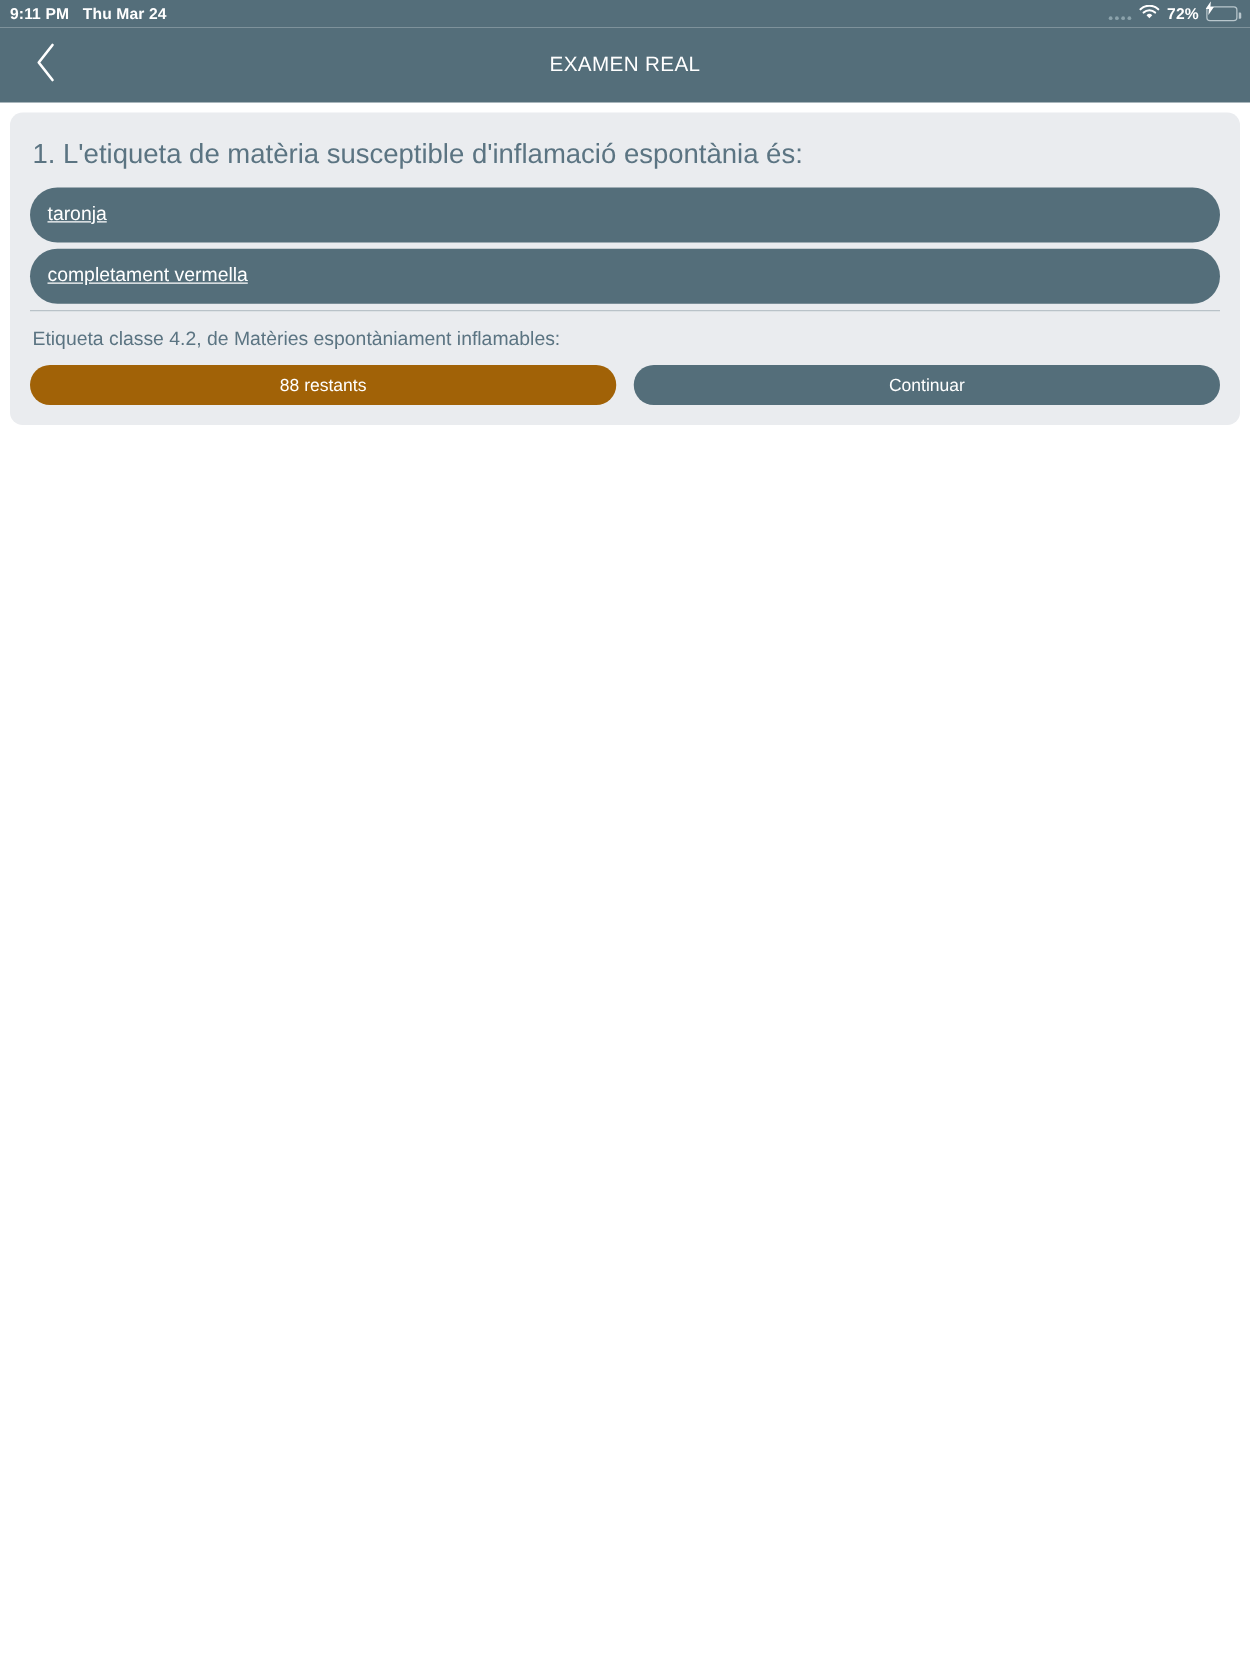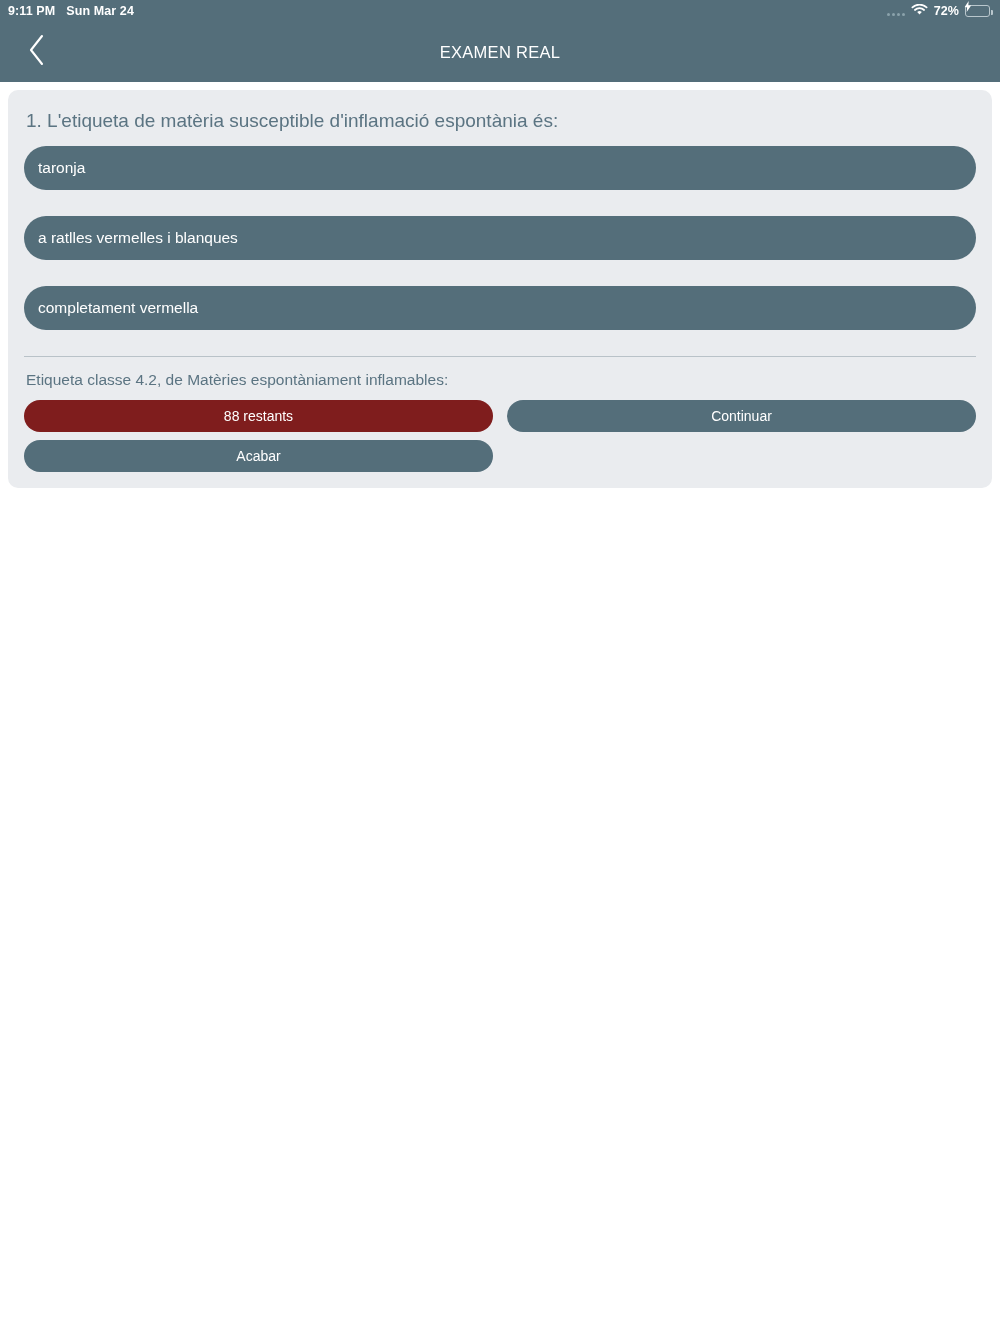--- a/index.html
+++ b/index.html
@@ -88,36 +88,37 @@
   .page { padding: 8px; }
 
   .quiz-card {
     background: #eaecef;
     border-radius: 10px;
     padding: 14px 16px 16px 16px;
   }
 
   .question-text {
     color: #5b7482;
-    font-size: 19px;
+    font-size: 22px;
     line-height: 1.35;
     padding: 4px 2px 12px 2px;
   }
 
   .option {
     height: 44px;
     border-radius: 22px;
     background: #546e7a;
     display: flex;
     align-items: center;
     padding: 0 14px;
     color: #ffffff;
     font-size: 15.5px;
-    margin-bottom: 26px;
+    margin-bottom: 5px;
     cursor: pointer;
+    text-decoration: underline;
   }
   .option.correct { background: #8ad7bb; }
 
   .divider {
     height: 1px;
     background: #b9c2c8;
     margin: 3px 0 0 0;
   }
 
   .explanation {
@@ -136,29 +137,29 @@
     height: 32px;
     border-radius: 16px;
     background: #546e7a;
     color: #ffffff;
     font-size: 14px;
     display: flex;
     align-items: center;
     justify-content: center;
     cursor: pointer;
   }
-  .action-btn.muted { background: #7f1d1d; }
+  .action-btn.muted { background: #a16207; }
 </style>
 </head>
 <body>
 
 <div class="statusbar">
   <div class="status-left">
     <span>9:11 PM</span>
-    <span>Sun Mar 24</span>
+    <span>Thu Mar 24</span>
   </div>
   <div class="status-right">
     <span class="signal-dots">
       <i></i>
         <i></i>
         <i></i>
         <i></i>
     </span>
     <span class="wifi-icon">
       <svg width="17" height="12" viewBox="0 0 17 12">
@@ -193,36 +194,30 @@
 
 <div class="page">
   <div class="quiz-card">
 
     <div class="question-text">1. L'etiqueta de matèria susceptible d'inflamació espontània és:</div>
 
     <div class="option">
       <span>taronja</span>
     </div>
     <div class="option">
-      <span>a ratlles vermelles i blanques</span>
-    </div>
-    <div class="option">
       <span>completament vermella</span>
     </div>
 
     <div class="divider"></div>
 
     <div class="explanation">Etiqueta classe 4.2, de Matèries espontàniament inflamables:</div>
 
     <div class="actions">
       <div class="action-btn muted">
         <span>88 restants</span>
       </div>
       <div class="action-btn">
         <span>Continuar</span>
       </div>
-      <div class="action-btn">
-        <span>Acabar</span>
-      </div>
     </div>
 
   </div>
 </div>
 
 </body></html>

